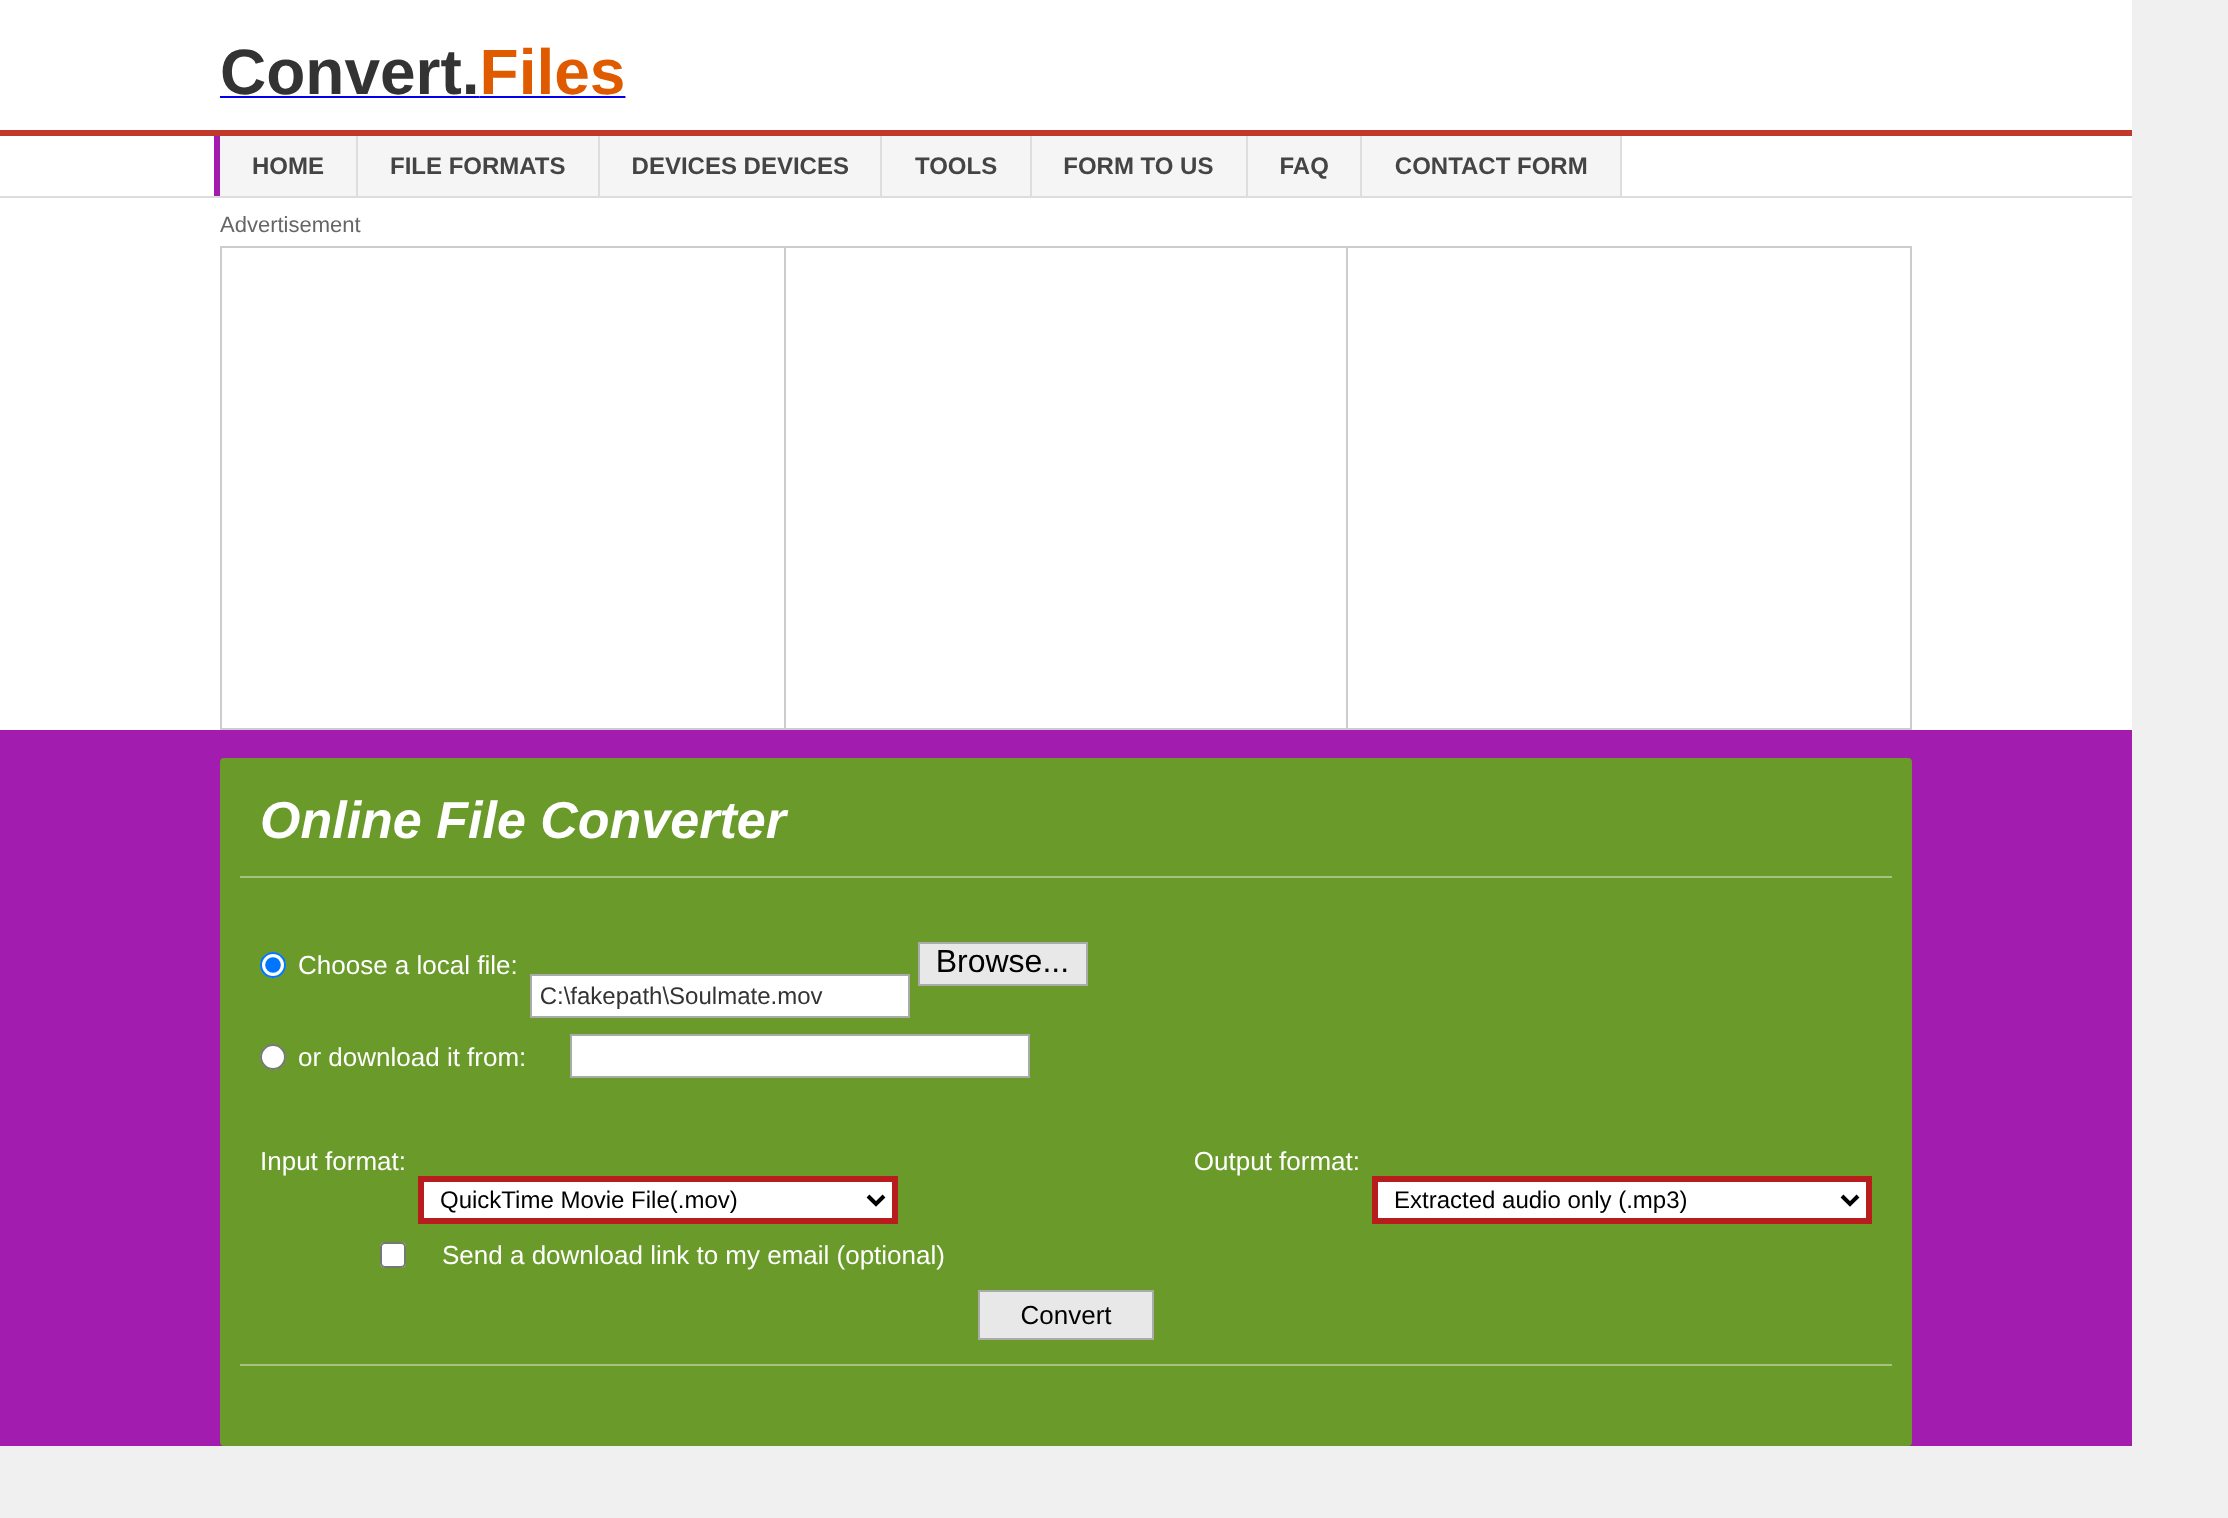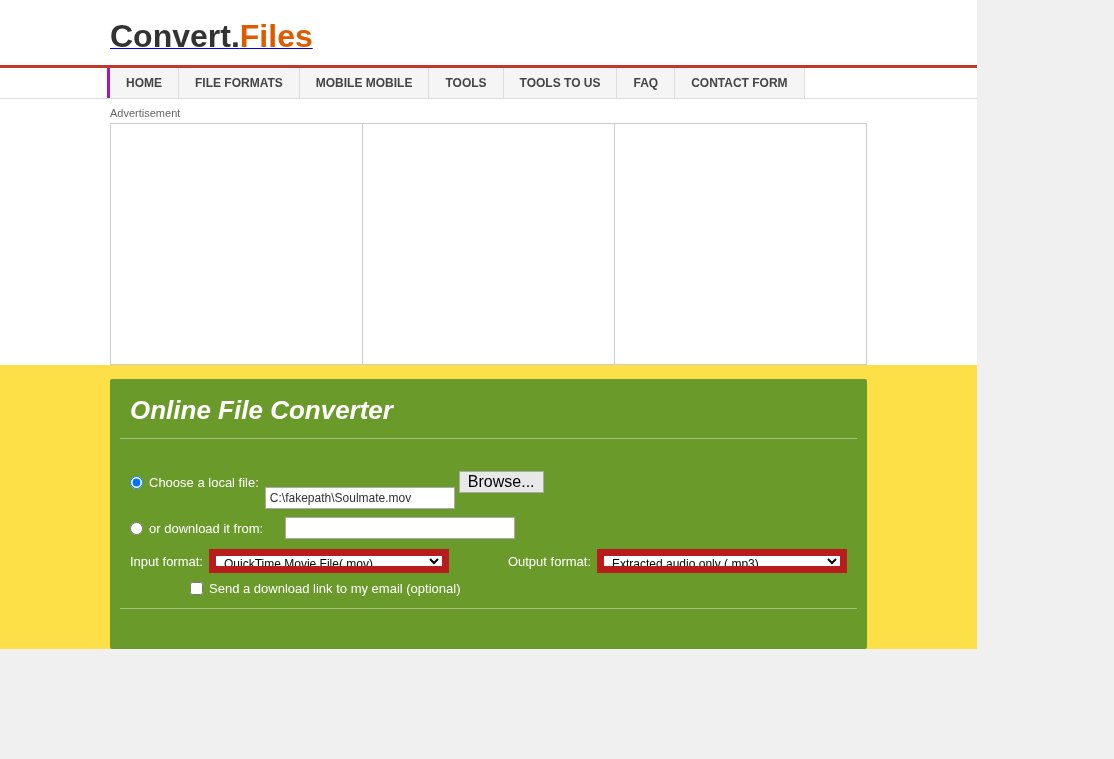--- a/index.html
+++ b/index.html
@@ -1,18 +1,18 @@
 <!DOCTYPE html>
 <html><head>
   <meta charset="utf-8">
   <style>
     * { margin: 0; padding: 0; box-sizing: border-box; }
     body { font-family: Arial, sans-serif; background: #f0f0f0; font-size: 13px; }
 
-    #wrapper { width: 977px; background: #fde047; }
+    #wrapper { width: 1066px; background: #a21caf; }
 
     
     #header { padding: 18px 0 10px 110px; background: #fff; }
 
     
     #nav { background: #fff; border-top: 3px solid #c0392b; border-bottom: 1px solid #ddd; padding-left: 107px; }
     #nav ul { list-style: none; display: flex; }
     #nav ul li a {
       display: block;
       padding: 8px 16px;
@@ -78,31 +78,32 @@
       font-size: 12px;
       padding: 2px 4px;
       background: #fff;
     }
 
     #format-row { display: flex; align-items: center; margin-bottom: 8px; }
     .format-label { color: #fff; font-size: 13px; margin-right: 6px; }
     #input-format-select, #output-format-select {
       height: 24px;
       font-size: 12px;
-      border: 7px solid #b91c1c;
+      border: 3px solid #b91c1c;
       background: #fff;
       padding: 0 4px;
+      margin-top: 39px;
     }
     #input-format-select { width: 240px; }
     #output-format-select { width: 250px; }
     .format-spacer { flex: 1; }
 
     #output-format-group { display: flex; align-items: center; }
 
-    #email-row { display: flex; align-items: center; margin-bottom: 10px; padding-left: 60px; }
+    #email-row { display: flex; align-items: center; margin-bottom: 10px; padding-left: 60px; gap: 12px; }
     #email-row input[type="checkbox"] { margin-right: 6px; }
     #email-row label { color: #fff; font-size: 13px; }
 
     #convert-btn-row { display: flex; justify-content: center; margin-top: 4px; }
     #convert-btn {
       padding: 4px 20px;
       font-size: 13px;
       background: #e8e8e8;
       border: 1px solid #aaa;
       cursor: pointer;
@@ -122,27 +123,27 @@
 
   <div id="nav">
     <ul>
       <li>
           <a href="#">HOME</a>
         </li>
       <li>
           <a href="#">FILE FORMATS</a>
         </li>
       <li>
-          <a href="#">MOBILE MOBILE</a>
+          <a href="#">DEVICES DEVICES</a>
         </li>
       <li>
           <a href="#">TOOLS</a>
         </li>
       <li>
-          <a href="#">TOOLS TO US</a>
+          <a href="#">FORM TO US</a>
         </li>
       <li>
           <a href="#">FAQ</a>
         </li>
       <li>
           <a href="#">CONTACT FORM</a>
         </li>
     </ul>
   </div>
 
@@ -186,18 +187,21 @@
             <option>Extracted audio only (.mp3)</option>
           </select>
         </div>
       </div>
 
       <div id="email-row">
         <input type="checkbox" id="email-checkbox" style="">
         <label for="email-checkbox">Send a download link to my email (optional)</label>
       </div>
 
+      <div id="convert-btn-row">
+        <button id="convert-btn">Convert</button>
+      </div>
     </div>
 
     <hr id="converter-hr2">
     <div style="height:20px;"></div>
   </div>
 </div>
 
 </body></html>

